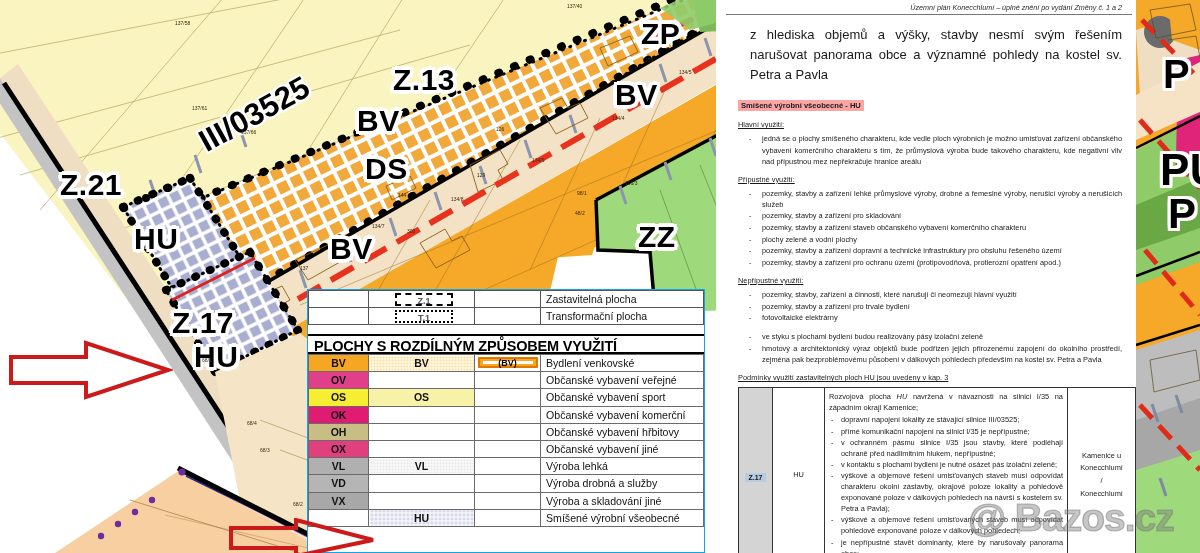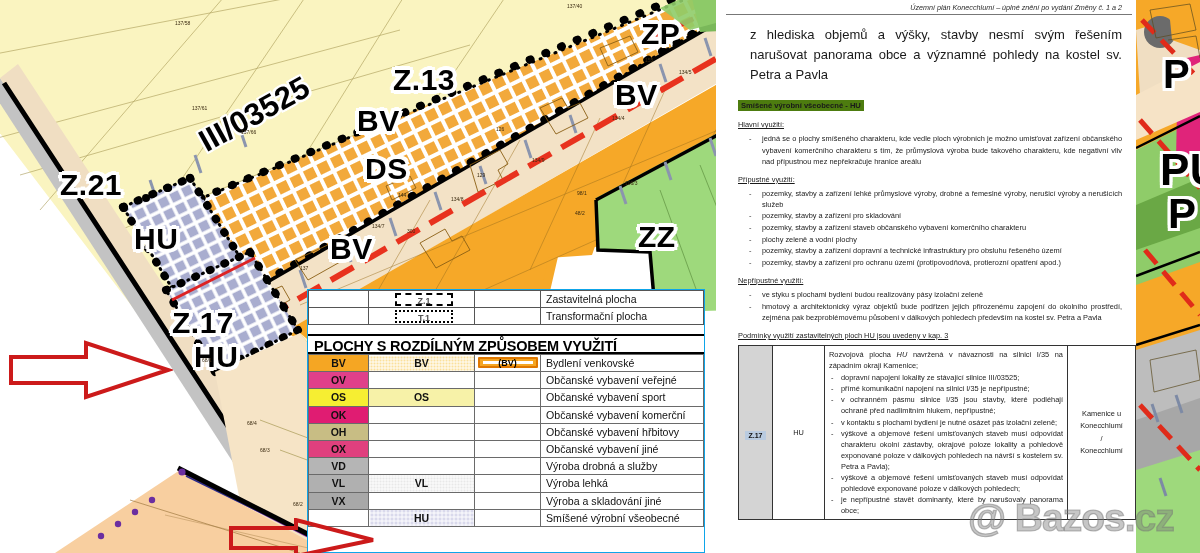--- a/index.html
+++ b/index.html
@@ -83,21 +83,21 @@
   .doc-header {
     text-align:right; font-size:7.2px; font-style:italic; color:#2a2a2a;
     padding:3px 10px 2px 0; border-bottom:1px solid #777;
     margin:0 4px 0 10px;
   }
   .doc-body { padding:10px 14px 0 22px; }
   .p-just {
     font-size:13px; line-height:1.55; text-align:justify; margin:0 0 9px 12px;
   }
   .hd-hl {
-    display:inline-block; background:#4d7c0f; font-size:7.6px; font-weight:bold;
+    display:inline-block; background:#fca5a5; font-size:7.6px; font-weight:bold;
     padding:1px 3px; margin:0 12px 9px 0;
   }
   .sub-u {
     font-size:7.4px; text-decoration:underline; margin:0 0 4px 0; display:block;
   }
   ul.dash { list-style:none; margin:0 0 8px 0; padding:0 0 0 22px; }
   ul.dash li {
     font-size:7.4px; line-height:1.5; text-align:justify; position:relative;
     margin-bottom:.5px; padding-left:2px;
   }
@@ -489,30 +489,30 @@
             <td></td>
             <td class="desc">Občanské vybavení hřbitovy</td>
           </tr>
           <tr>
             <td style="background: rgb(224, 64, 126);">OX</td>
             <td></td>
             <td></td>
             <td class="desc">Občanské vybavení jiné</td>
           </tr>
           <tr>
-            <td style="background: rgb(181, 181, 181);">VD</td>
-            <td></td>
-            <td></td>
-            <td class="desc">Výroba drobná a služby</td>
-          </tr>
-          <tr>
             <td style="background: rgb(176, 176, 176);">VL</td>
             <td style="background: repeating-linear-gradient(0deg, rgba(255, 255, 255, 0.9) 0px, rgba(255, 255, 255, 0.9) 1px, transparent 1px, transparent 3px), repeating-linear-gradient(90deg, rgba(255, 255, 255, 0.9) 0px, rgba(255, 255, 255, 0.9) 1px, transparent 1px, transparent 3px) rgb(232, 232, 232);">VL</td>
             <td></td>
             <td class="desc">Výroba lehká</td>
+          </tr>
+          <tr>
+            <td style="background: rgb(181, 181, 181);">VD</td>
+            <td></td>
+            <td></td>
+            <td class="desc">Výroba drobná a služby</td>
           </tr>
           <tr>
             <td style="background: rgb(168, 168, 168);">VX</td>
             <td></td>
             <td></td>
             <td class="desc">Výroba a skladování jiné</td>
           </tr>
           <tr>
             <td></td>
             <td style="background: repeating-linear-gradient(0deg, rgba(255, 255, 255, 0.95) 0px, rgba(255, 255, 255, 0.95) 1px, transparent 1px, transparent 4px), repeating-linear-gradient(90deg, rgba(255, 255, 255, 0.95) 0px, rgba(255, 255, 255, 0.95) 1px, transparent 1px, transparent 4px) rgb(217, 217, 236);">HU</td>
@@ -539,20 +539,25 @@
           <span class="sub-u">Přípustné využití:</span>
           <ul class="dash">
             <li>pozemky, stavby a zařízení lehké průmyslové výroby, drobné a řemeslné výroby, nerušicí výroby a nerušicích služeb</li>
             <li>pozemky, stavby a zařízení pro skladování</li>
             <li>pozemky, stavby a zařízení staveb občanského vybavení komerčního charakteru</li>
             <li>plochy zeleně a vodní plochy</li>
             <li>pozemky, stavby a zařízení dopravní a technické infrastruktury pro obsluhu řešeného území</li>
             <li>pozemky, stavby a zařízení pro ochranu území (protipovodňová, protierozní opatření apod.)</li>
           </ul>
           <span class="sub-u">Nepřípustné využití:</span>
+          <ul class="dash">
+            <li>pozemky, stavby, zařízení a činnosti, které narušují či neomezují hlavní využití</li>
+            <li>pozemky, stavby a zařízení pro trvalé bydlení</li>
+            <li>fotovoltaické elektrárny</li>
+          </ul>
           <ul class="dash">
             <li>ve styku s plochami bydlení budou realizovány pásy izolační zeleně</li>
             <li>hmotový a architektonický výraz objektů bude podřizen jejich přirozenému zapojení do okolního prostředí, zejména pak bezproblémovému působení v dálkových pohledech především na kostel sv. Petra a Pavla</li>
           </ul>
         </div>
 
       <span class="kap-line">Podmínky využití zastavitelných ploch HU jsou uvedeny v kap. 3</span>
 
       <table class="doc-table">
         <tbody>

